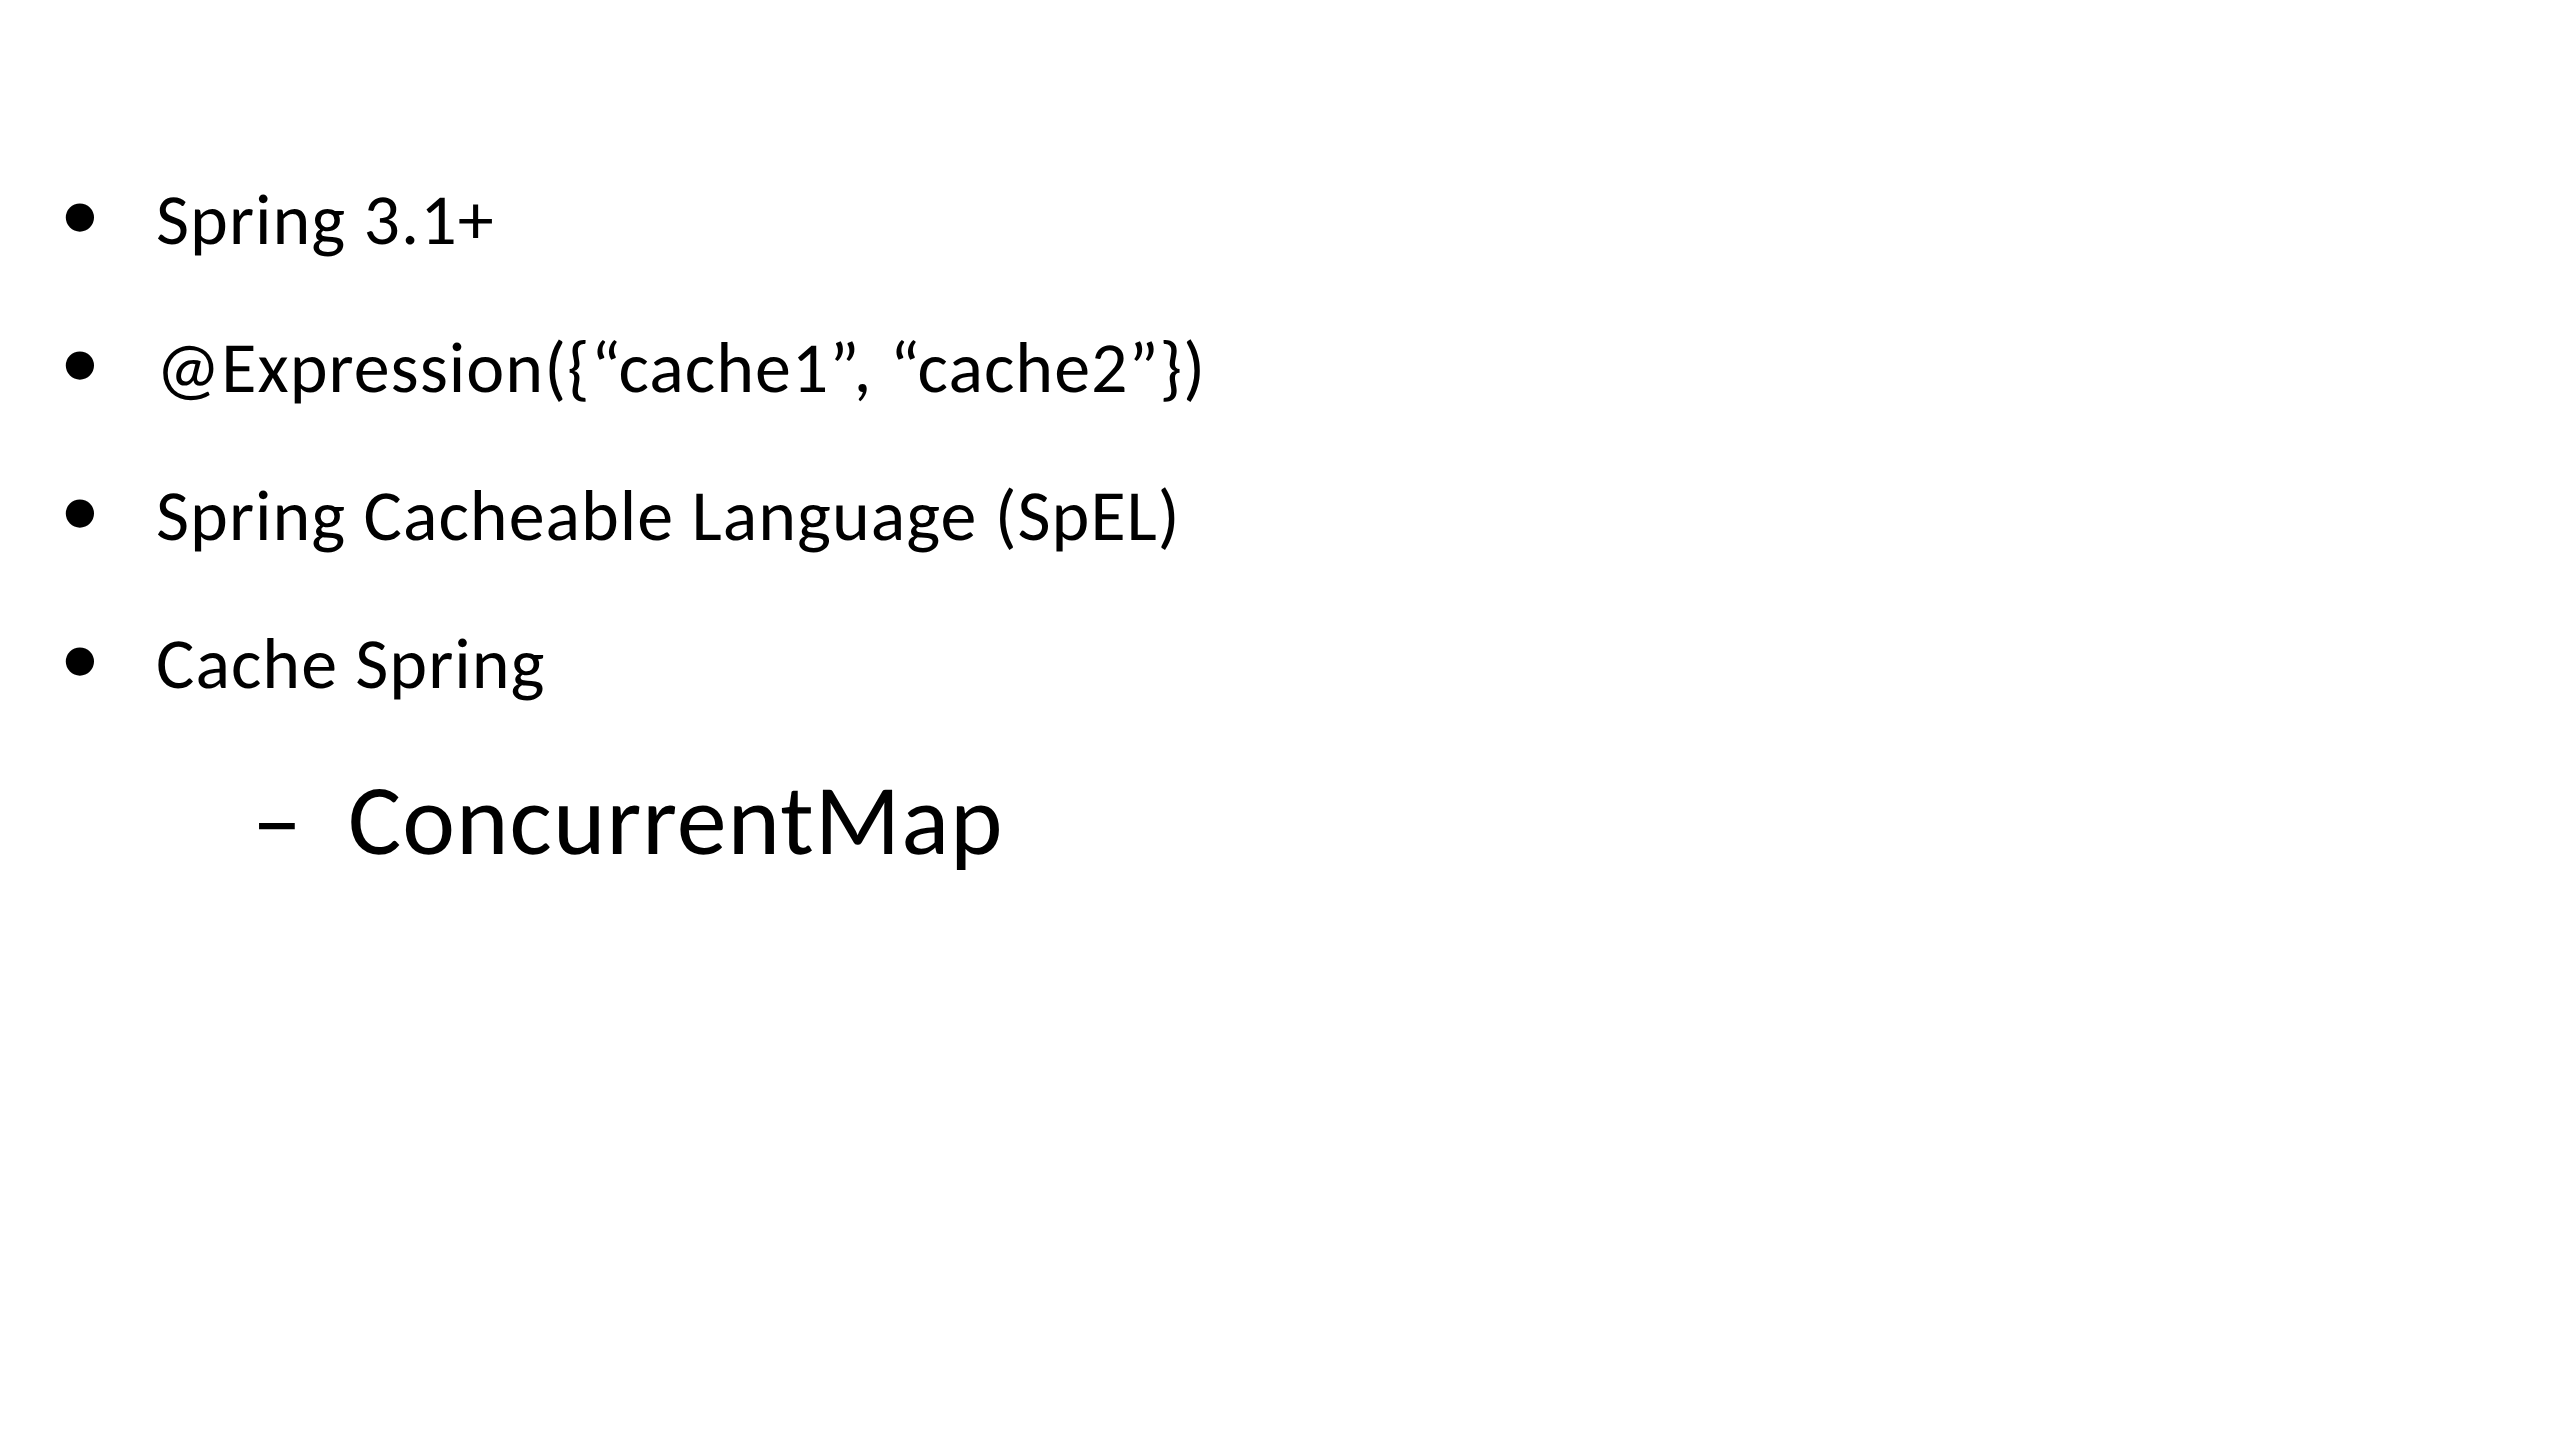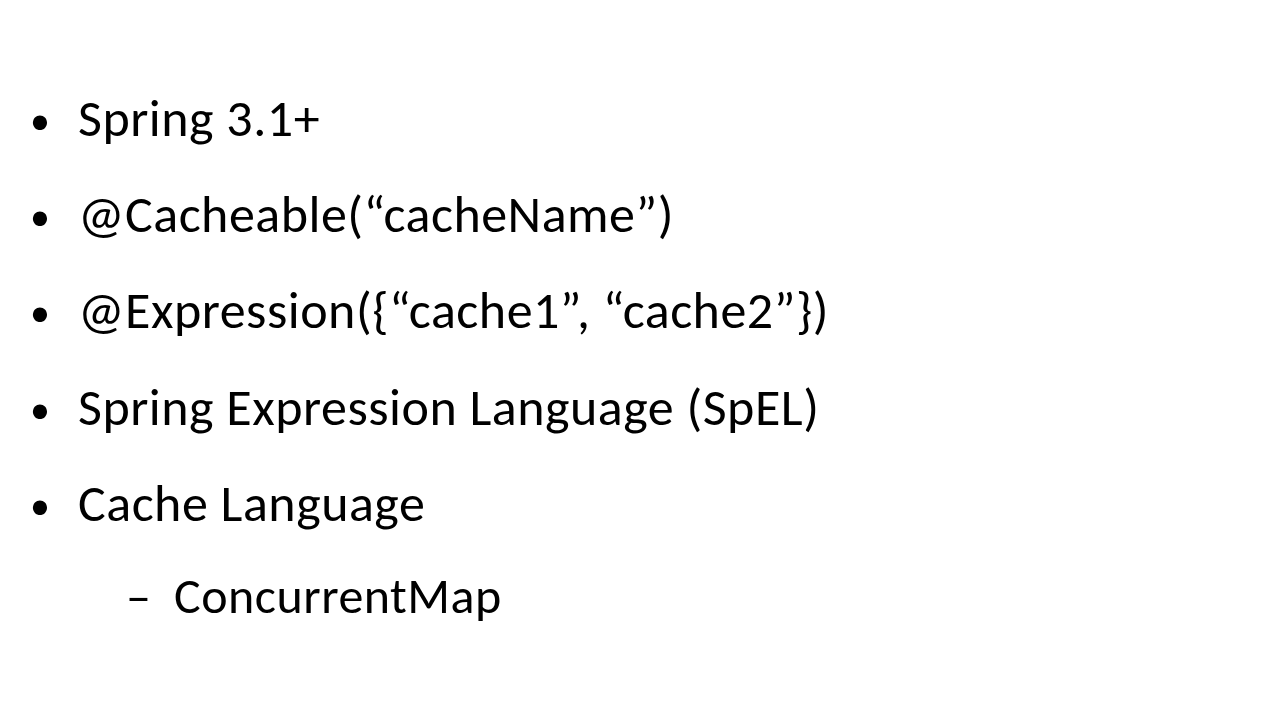--- a/index.html
+++ b/index.html
@@ -11,21 +11,21 @@
       color: #000000;
       overflow: hidden;
     }
     .slide {
       padding: 70px 30px 0 30px;
     }
     ul.main {
       list-style: none;
     }
     ul.main > li {
-      font-size: 52px;
+      font-size: 36px;
       line-height: 1.85;
       letter-spacing: 0.5px;
     }
     ul.main > li::before {
       content: "•";
       display: inline-block;
       width: 48px;
       font-size: 40px;
       vertical-align: 2px;
     }
@@ -43,21 +43,20 @@
       display: inline-block;
       width: 48px;
     }
   </style>
 </head>
 <body>
 
 <div class="slide">
   <ul class="main">
     <li>Spring 3.1+</li>
-    <li>@Cacheable(“cacheName”)</li>
     <li>@Expression({“cache1”, “cache2”})</li>
-    <li>Spring Expression Language (SpEL)</li>
-    <li>Cache Language</li>
+    <li>Spring Cacheable Language (SpEL)</li>
+    <li>Cache Spring</li>
   </ul>
   <ul class="sub">
     <li>ConcurrentMap</li>
   </ul>
 </div>
 
 </body></html>

